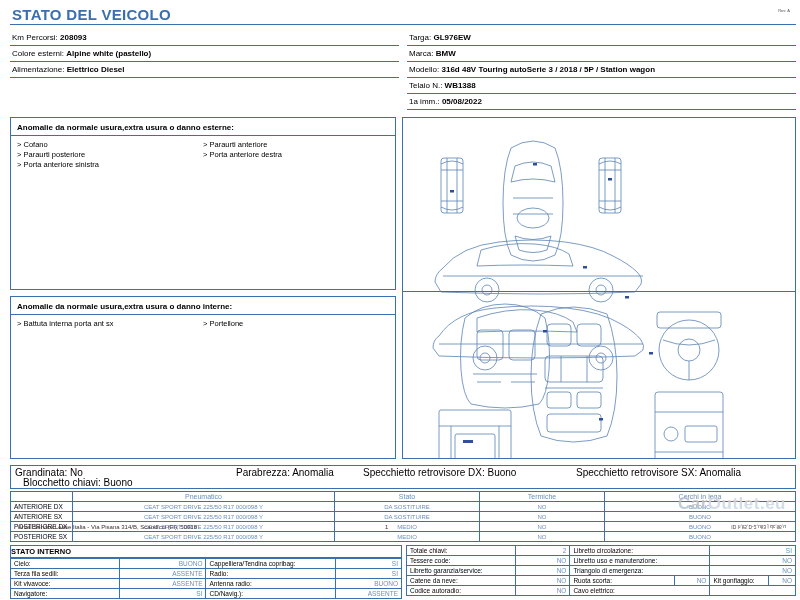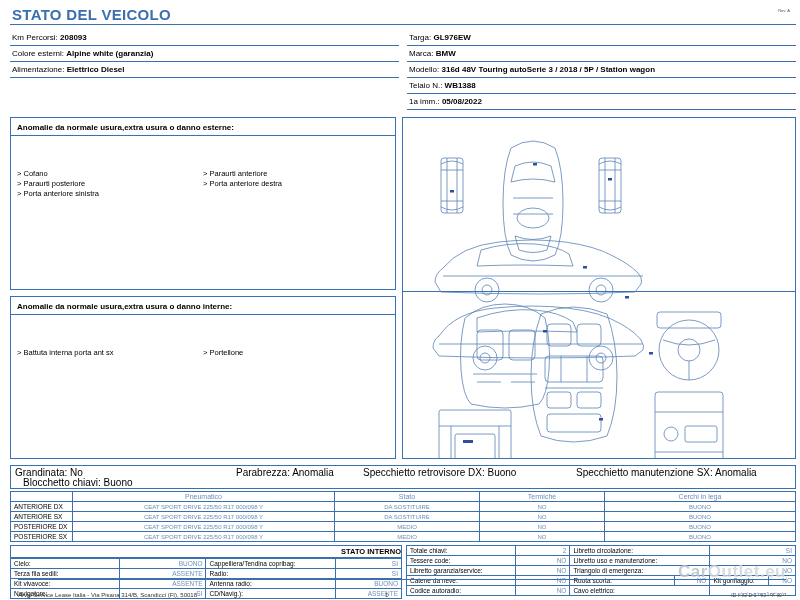--- a/index.html
+++ b/index.html
@@ -11,21 +11,21 @@
     width: 800px;
     height: 600px;
     font-family: "Liberation Sans", sans-serif;
     color: #000;
     position: relative;
     overflow: hidden;
   }
   .page {
     position: absolute;
     left: 0; top: 0;
-    width: 800px; height: 600px;
+    width: 800px; height: 532px;
     box-sizing: border-box;
     padding: 6px 4px 0 10px;
   }
   .doc-title {
     color: #3a6fb0;
     font-size: 15px;
     font-weight: bold;
     letter-spacing: 0.3px;
     margin: 0 0 1px 2px;
   }
@@ -85,21 +85,21 @@
     font-weight: bold;
     padding: 5px 6px 3px 6px;
     border-bottom: 1px solid #3a6fb0;
   }
   .anom-list {
     display: flex;
     padding: 4px 6px;
     font-size: 7.5px;
     line-height: 10px;
   }
-  .anom-col { width: 50%; margin-top: 29px; }
+  .anom-col { width: 50%; }
   .anom-col div { white-space: nowrap; }
 
   .diagram {
     flex: 1;
     border: 1px solid #3a6fb0;
     margin-left: 6px;
     box-sizing: border-box;
     position: relative;
     background: #fff;
   }
@@ -166,21 +166,21 @@
     display: flex;
     margin-top: 3px;
   }
   .panel {
     box-sizing: border-box;
   }
   .panel.left { width: 392px; }
   .panel.right { flex: 1; margin-left: 4px; }
   .panel-head {
     border: 1px solid #3a6fb0;
-    text-align: right;
+    text-align: left;
     font-size: 7.5px;
     font-weight: bold;
     height: 11px;
     line-height: 11px;
   }
   .kv {
     width: 100%;
     border-collapse: collapse;
     table-layout: fixed;
     font-size: 6.5px;
@@ -244,21 +244,21 @@
   <div class="title-rule"></div>
 
   <div class="hdr">
     <div class="hdr-col left">
       <div class="hdr-row">
         <span class="lbl">Km Percorsi:</span>
         <span class="val">208093</span>
       </div>
       <div class="hdr-row">
         <span class="lbl">Colore esterni:</span>
-        <span class="val">Alpine white (garanzia)</span>
+        <span class="val">Alpine white (pastello)</span>
       </div>
       <div class="hdr-row">
         <span class="lbl">Alimentazione:</span>
         <span class="val">Elettrico Diesel</span>
       </div>
     </div>
     <div class="hdr-col right">
       <div class="hdr-row">
         <span class="lbl">Targa:</span>
         <span class="val">GL976EW</span>
@@ -420,21 +420,21 @@
           <rect x="246" y="234" width="4" height="2.5"></rect>
         </g>
       </svg>
     </div>
   </div>
 
   <div class="notes">
     <span class="n1">Grandinata: No</span>
     <span class="n2">Parabrezza: Anomalia</span>
     <span class="n3">Specchietto retrovisore DX: Buono</span>
-    <span class="n4">Specchietto manutenzione SX: Anomalia</span>
+    <span class="n4">Specchietto retrovisore SX: Anomalia</span>
     <span class="n5">Blocchetto chiavi: Buono</span>
   </div>
 
   <table class="tyres">
     <colgroup>
       <col style="width:62px">
       <col style="width:262px">
       <col style="width:145px">
       <col style="width:125px">
       <col style="width:*">

